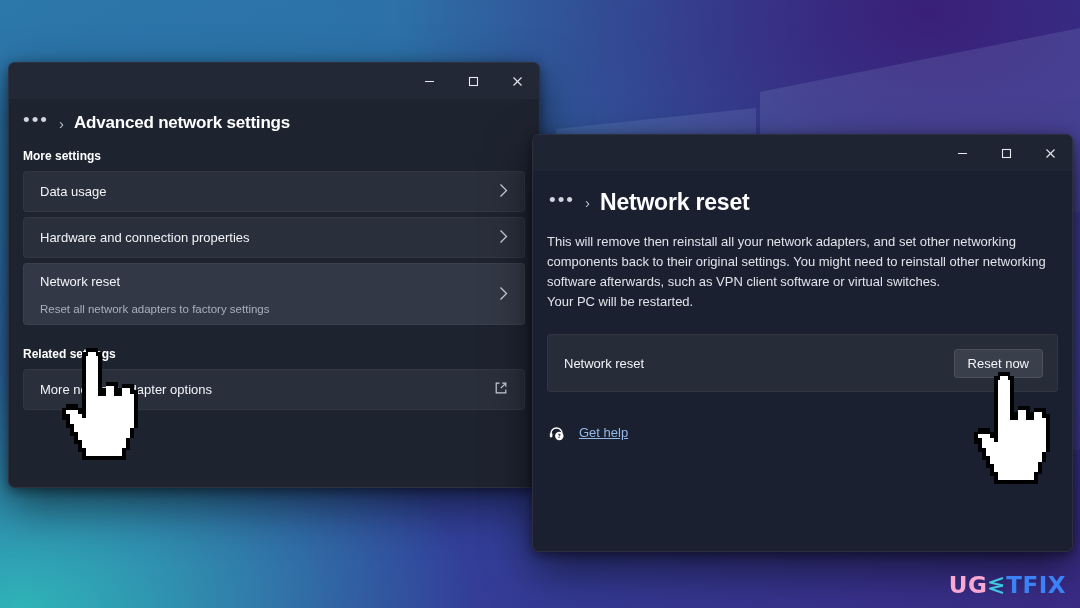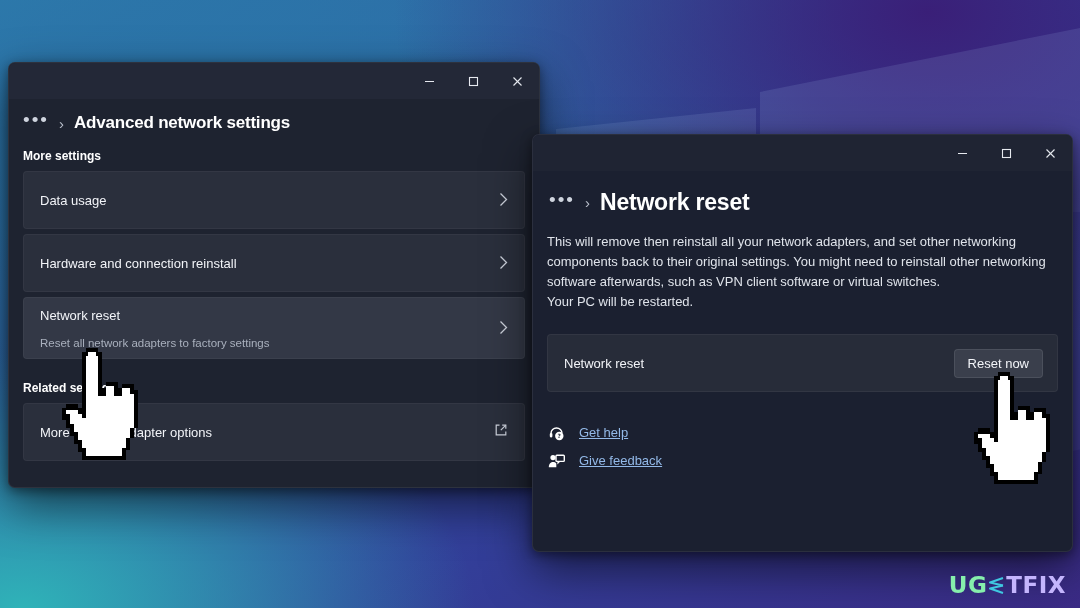--- a/index.html
+++ b/index.html
@@ -108,21 +108,21 @@
   .card-sub { color: #a9b0bd; font-size: 11.5px; margin-top: 14px; }
   .chev { color: #cdd2dc; font-size: 14px; line-height: 1; }
   .extlink { color: #cdd2dc; }
 
   
   #win-back { left: 8px; top: 62px; width: 532px; height: 426px; }
   #win-back .body { padding: 0 14px; }
   #win-back .hdr { padding-left: 14px; }
   #win-back .pagetitle { font-size: 17px; }
   #win-back .sectionlabel { margin: 6px 0 8px 14px; }
-  #win-back .card { height: 58px; margin-bottom: 5px; }
+  #win-back .card { height: 41px; margin-bottom: 5px; }
 
   
   #win-front { left: 532px; top: 134px; width: 541px; height: 418px; background: #1b2030; }
   #win-front .hdr { padding-left: 16px; }
   #win-front .pagetitle { font-size: 23px; }
   #win-front .desc {
     color: #dfe3ea;
     font-size: 13px;
     line-height: 20px;
     padding: 6px 13px 0 14px;
@@ -171,23 +171,23 @@
     position: absolute;
     right: 14px;
     bottom: 10px;
     display: flex;
     align-items: center;
     font-size: 23px;
     font-weight: 700;
     letter-spacing: 0.5px;
     font-family: "DejaVu Sans", sans-serif;
   }
-  #watermark .u  { color: #86efac; }
+  #watermark .u  { color: #f9a8d4; }
   #watermark .e  { color: #3fc8e0; margin: 0 1px; display: inline-flex; }
-  #watermark .t  { color: #c4b5fd; }
+  #watermark .t  { color: #3b82f6; }
 </style>
 </head>
 <body>
 
 <div id="stage">
 
   <div class="wall">
     <div class="pane p1"></div>
     <div class="pane p2"></div>
     <div class="pane p3 soft"></div>
@@ -231,21 +231,21 @@
         </div>
         <span class="chev">
           <svg width="9" height="15" viewBox="0 0 9 15">
               <polyline points="1.5,1.5 7.5,7.5 1.5,13.5" fill="none" stroke="currentColor" stroke-width="1.3"></polyline>
             </svg>
         </span>
       </div>
 
       <div class="card">
         <div class="card-text">
-          <div class="card-title">Hardware and connection reinstall</div>
+          <div class="card-title">Hardware and connection properties</div>
         </div>
         <span class="chev">
           <svg width="9" height="15" viewBox="0 0 9 15">
               <polyline points="1.5,1.5 7.5,7.5 1.5,13.5" fill="none" stroke="currentColor" stroke-width="1.3"></polyline>
             </svg>
         </span>
       </div>
 
       <div class="card" style="background:#333846;height:62px;">
         <div class="card-text">
@@ -320,31 +320,20 @@
         <span class="ico">
           <svg width="17" height="17" viewBox="0 0 17 17">
             <path d="M3 9.5 A5.5 5.5 0 0 1 14 9.5" fill="none" stroke="currentColor" stroke-width="1.4"></path>
             <rect x="1.8" y="9" width="2.6" height="4.4" rx="1.1" fill="currentColor"></rect>
             <circle cx="11.3" cy="12" r="4.2" fill="currentColor"></circle>
             <text x="11.3" y="14.1" text-anchor="middle" font-size="5.8" font-weight="700" fill="#1b2030" font-family="DejaVu Sans, sans-serif">?</text>
           </svg>
         </span>
         <span class="linktext">Get help</span>
       </div>
-      <div class="linkrow">
-        <span class="ico">
-          <svg width="17" height="17" viewBox="0 0 17 17">
-            <circle cx="5" cy="5.6" r="2.6" fill="currentColor"></circle>
-            <path d="M0.8 15.2 C0.8 11.6 3 10 5 10 C6.3 10 7.5 10.5 8.3 11.4 L8.3 15.2 Z" fill="currentColor"></path>
-            <rect x="8" y="3.2" width="8.3" height="6.2" rx="0.9" fill="none" stroke="currentColor" stroke-width="1.4"></rect>
-            <polygon points="9.4,9.4 9.4,12.6 12.4,9.4" fill="currentColor"></polygon>
-          </svg>
-        </span>
-        <span class="linktext">Give feedback</span>
-      </div>
     </div>
   </div>
 
   <div class="cursor" id="cur1" style="left:60px; top:348px;">
     <svg width="80" height="112" viewBox="0 0 40 56" shape-rendering="crispEdges">
       <path d="M13,0 H19 V2 H21 V20 H23 V17 H29 V20 H31 V18 H37 V21 H39 V40 H37 V45 H35 V51 H33 V56 H11 V52 H9 V48 H7 V44 H5 V40 H3 V36 H1 V30 H3 V28 H9 V30 H11 V2 H13 Z" fill="#000000"></path>
       <path d="M14,2 H18 V4 H19 V24 H23 V19 H27 V24 H31 V20 H35 V23 H37 V40 H35 V45 H33 V50 H31 V54 H13 V50 H11 V46 H9 V42 H7 V38 H5 V33 H3 V31 H9 V33 H11 V35 H13 V4 H14 Z" fill="#ffffff"></path>
     </svg>
   </div>
 

